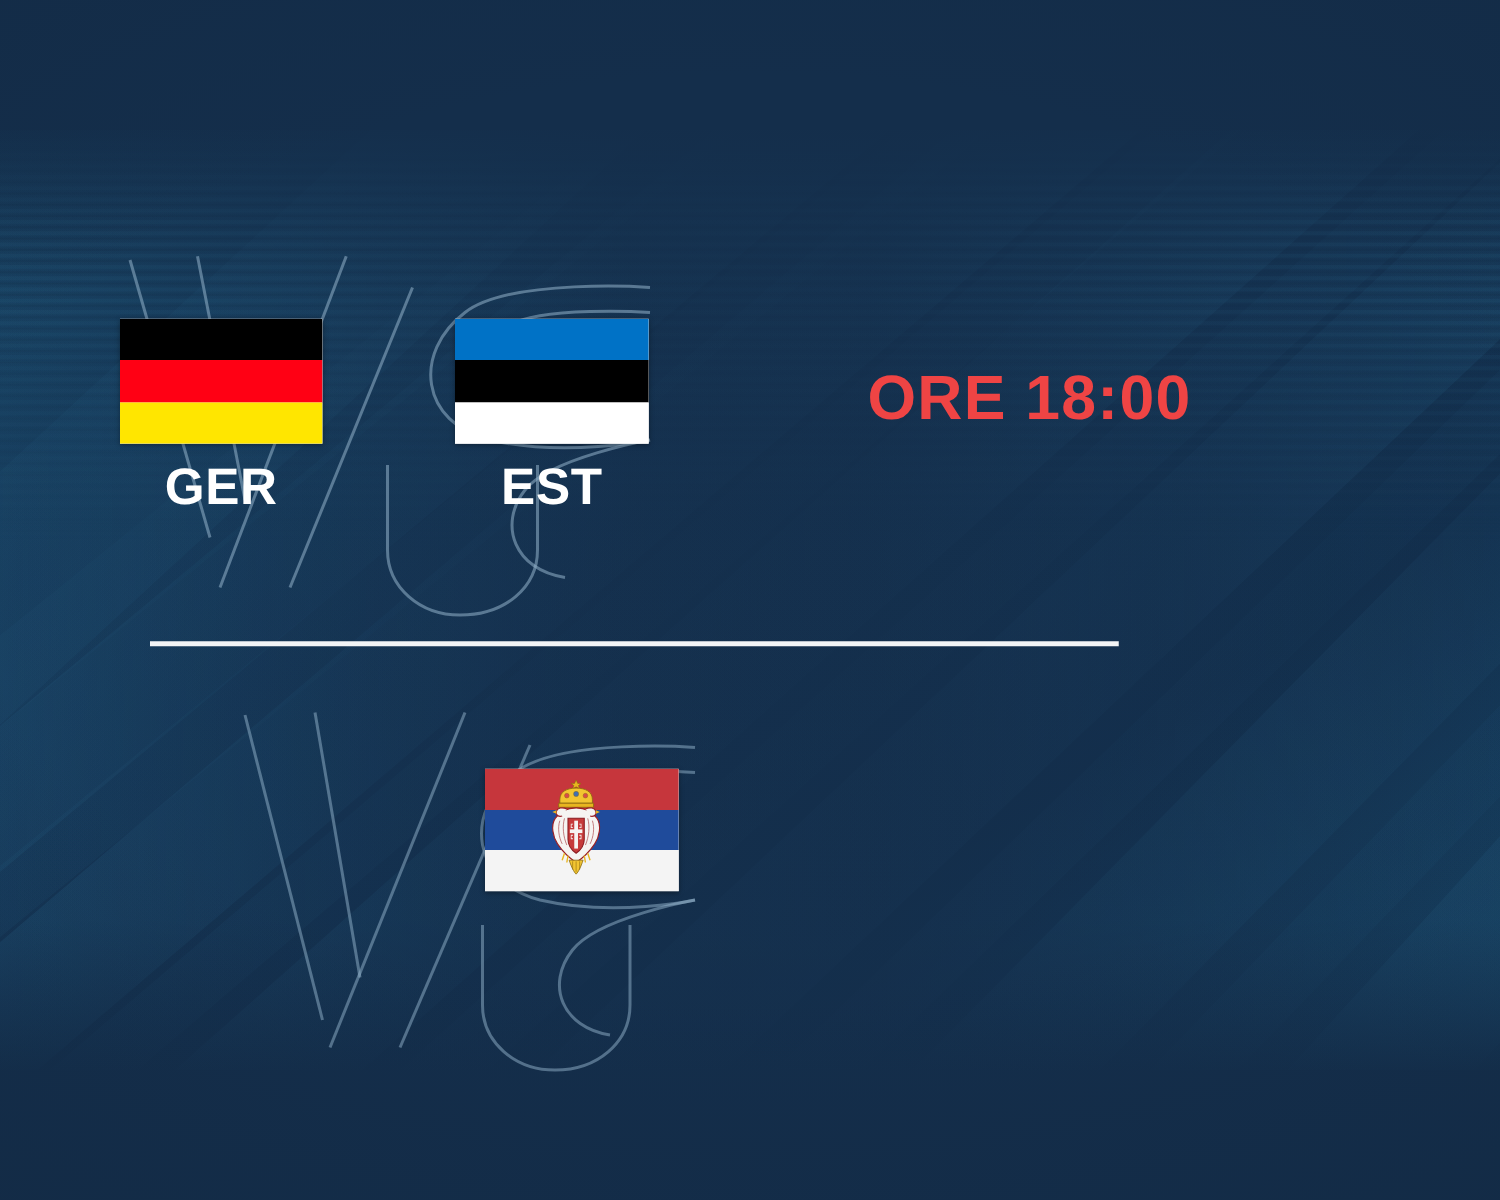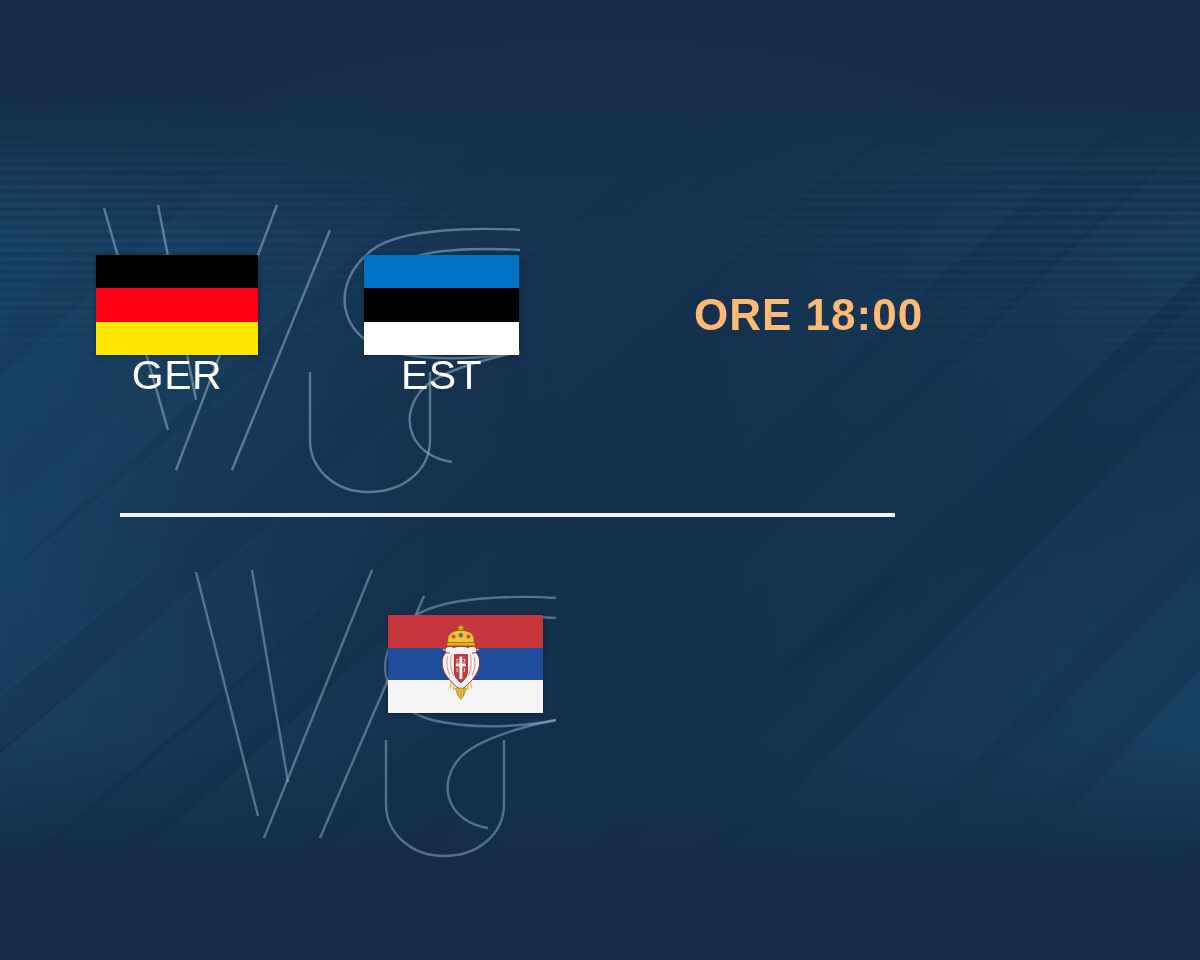--- a/index.html
+++ b/index.html
@@ -90,32 +90,33 @@
     position: relative;
     width: 100%;
     height: 100px;
     overflow: hidden;
     background: #ffffff;
     box-shadow: 0 1px 4px rgba(0,0,0,0.35);
   }
   .row2 .flag { height: 98px; }
 
   .team-code {
+    margin-top: 14px;
     color: #ffffff;
     font-size: 41px;
-    font-weight: 400;
+    font-weight: 700;
     letter-spacing: 0.5px;
     line-height: 1;
     white-space: nowrap;
   }
 
   .kickoff {
     position: absolute;
-    color: #fdba74;
-    font-size: 44px;
+    color: #ef4444;
+    font-size: 50px;
     font-weight: 700;
     letter-spacing: 1px;
     line-height: 1;
     white-space: nowrap;
   }
   #kickoff-1 { left: 694px; top: 38px; }
   #kickoff-2 { left: 700px; top: 40px; }
 
   #divider {
     position: absolute;

